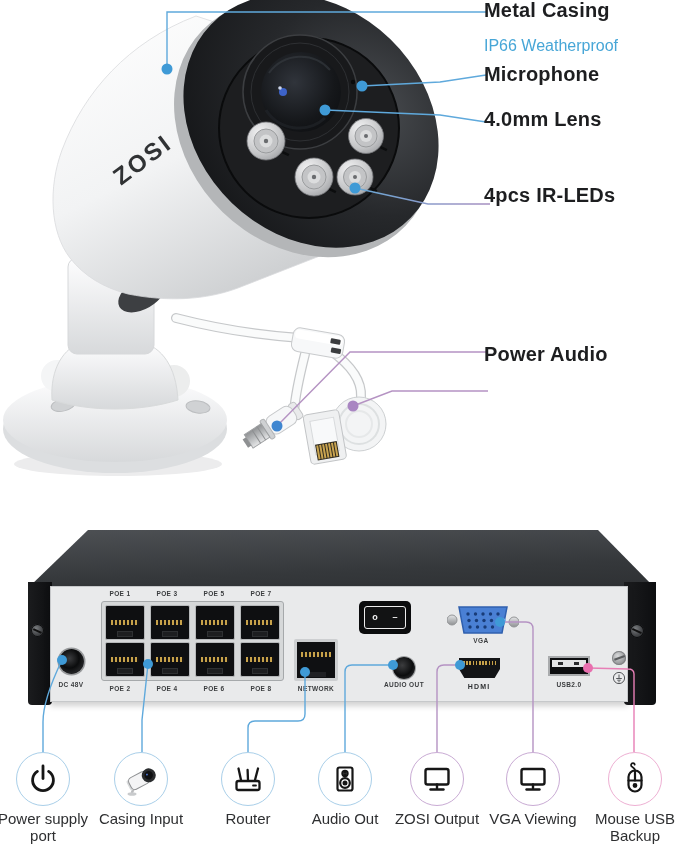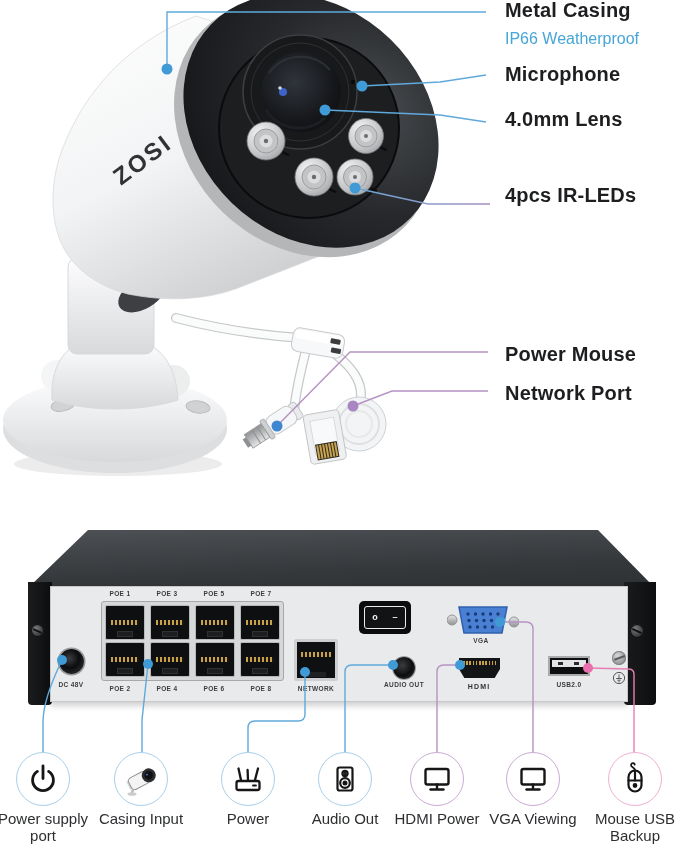--- a/index.html
+++ b/index.html
@@ -2,23 +2,23 @@
 <html><head>
 <meta charset="utf-8">
 <style>
   html,body{margin:0;padding:0;background:#fff;}
   .stage{position:relative;width:679px;height:844px;background:#fff;overflow:hidden;
          font-family:"Liberation Sans",sans-serif;}
   .stage svg{display:block}
   .abs{position:absolute}
 
   
-  .callout{position:absolute;left:505px;white-space:nowrap;}
+  .callout{position:absolute;left:484px;white-space:nowrap;}
   .callout .main{font-size:20px;font-weight:600;color:#1d1e20;letter-spacing:.2px;}
-  .callout .sub{font-size:16px;font-weight:400;color:#47a6d7;margin-top:8px;}
+  .callout .sub{font-size:16px;font-weight:400;color:#47a6d7;margin-top:15px;}
 
   
   .nvr{position:absolute;left:18px;top:518px;width:645px;height:192px;}
   .nvr-top{position:absolute;inset:0;
     clip-path:polygon(70px 12px,580px 12px,637px 70px,10px 70px);
     background:linear-gradient(178deg,#53565a 0%,#35383b 30%,#1b1c1e 78%,#101113 100%);}
   .bracket{position:absolute;top:64px;height:123px;background:linear-gradient(90deg,#1b1c1e,#0d0e10);
     border-radius:0 0 4px 4px;}
   .bracket.left{left:10px;width:24px;}
   .bracket.right{left:606px;width:32px;}
@@ -355,41 +355,41 @@
 
     <div class="leg-circle b-blue" style="left:221px;top:752px">
       <svg width="36" height="36" viewBox="0 0 36 36" fill="none" stroke="#161616" stroke-width="2.3" stroke-linecap="round">
         <rect x="6.5" y="20" width="23" height="9" rx="2"></rect>
         <line x1="11" y1="19" x2="8.5" y2="7.5"></line>
           <line x1="18" y1="19" x2="17.6" y2="9"></line>
           <line x1="25" y1="19" x2="28" y2="7.5"></line>
         <line x1="23" y1="24.5" x2="26" y2="24.5" stroke-width="1.8"></line>
       </svg>
     </div>
-    <div class="leg-label" style="left:190px;top:810px">Power</div>
+    <div class="leg-label" style="left:190px;top:810px">Router</div>
 
     <div class="leg-circle b-blue" style="left:318px;top:752px">
       <svg width="36" height="36" viewBox="0 0 36 36" fill="none" stroke="#161616" stroke-width="2.2" stroke-linecap="round">
         <rect x="10.5" y="6.5" width="15" height="23" rx="2"></rect>
         <circle cx="18" cy="12.5" r="2.6"></circle>
           <circle cx="18" cy="12.5" r="0.7" fill="#161616"></circle>
         <circle cx="18" cy="22" r="4.8"></circle>
           <circle cx="18" cy="22" r="1.4" fill="#161616"></circle>
       </svg>
     </div>
     <div class="leg-label" style="left:287px;top:810px">Audio Out</div>
 
     <div class="leg-circle b-purple" style="left:410px;top:752px">
       <svg width="36" height="36" viewBox="0 0 36 36" fill="none" stroke="#161616" stroke-width="2.4" stroke-linecap="round">
         <rect x="6.5" y="8" width="23" height="15.5" rx="2"></rect>
           <line x1="18" y1="23.5" x2="18" y2="27"></line>
           <line x1="11.5" y1="28.5" x2="24.5" y2="28.5"></line>
       </svg>
     </div>
-    <div class="leg-label" style="left:379px;top:810px">HDMI Power</div>
+    <div class="leg-label" style="left:379px;top:810px">ZOSI Output</div>
 
     <div class="leg-circle b-purple" style="left:506px;top:752px">
       <svg width="36" height="36" viewBox="0 0 36 36" fill="none" stroke="#161616" stroke-width="2.4" stroke-linecap="round">
         <rect x="6.5" y="8" width="23" height="15.5" rx="2"></rect>
           <line x1="18" y1="23.5" x2="18" y2="27"></line>
           <line x1="11.5" y1="28.5" x2="24.5" y2="28.5"></line>
       </svg>
     </div>
     <div class="leg-label" style="left:475px;top:810px">VGA Viewing</div>
 
@@ -453,19 +453,16 @@
   <div class="callout" style="top:63px">
     <div class="main">Microphone</div>
   </div>
   <div class="callout" style="top:108px">
     <div class="main">4.0mm Lens</div>
   </div>
   <div class="callout" style="top:184px">
     <div class="main">4pcs IR-LEDs</div>
   </div>
   <div class="callout" style="top:343px">
-    <div class="main">Power Mouse</div>
-  </div>
-  <div class="callout" style="top:382px">
-    <div class="main">Network Port</div>
+    <div class="main">Power Audio</div>
   </div>
 
 </div>
 
 </body></html>

